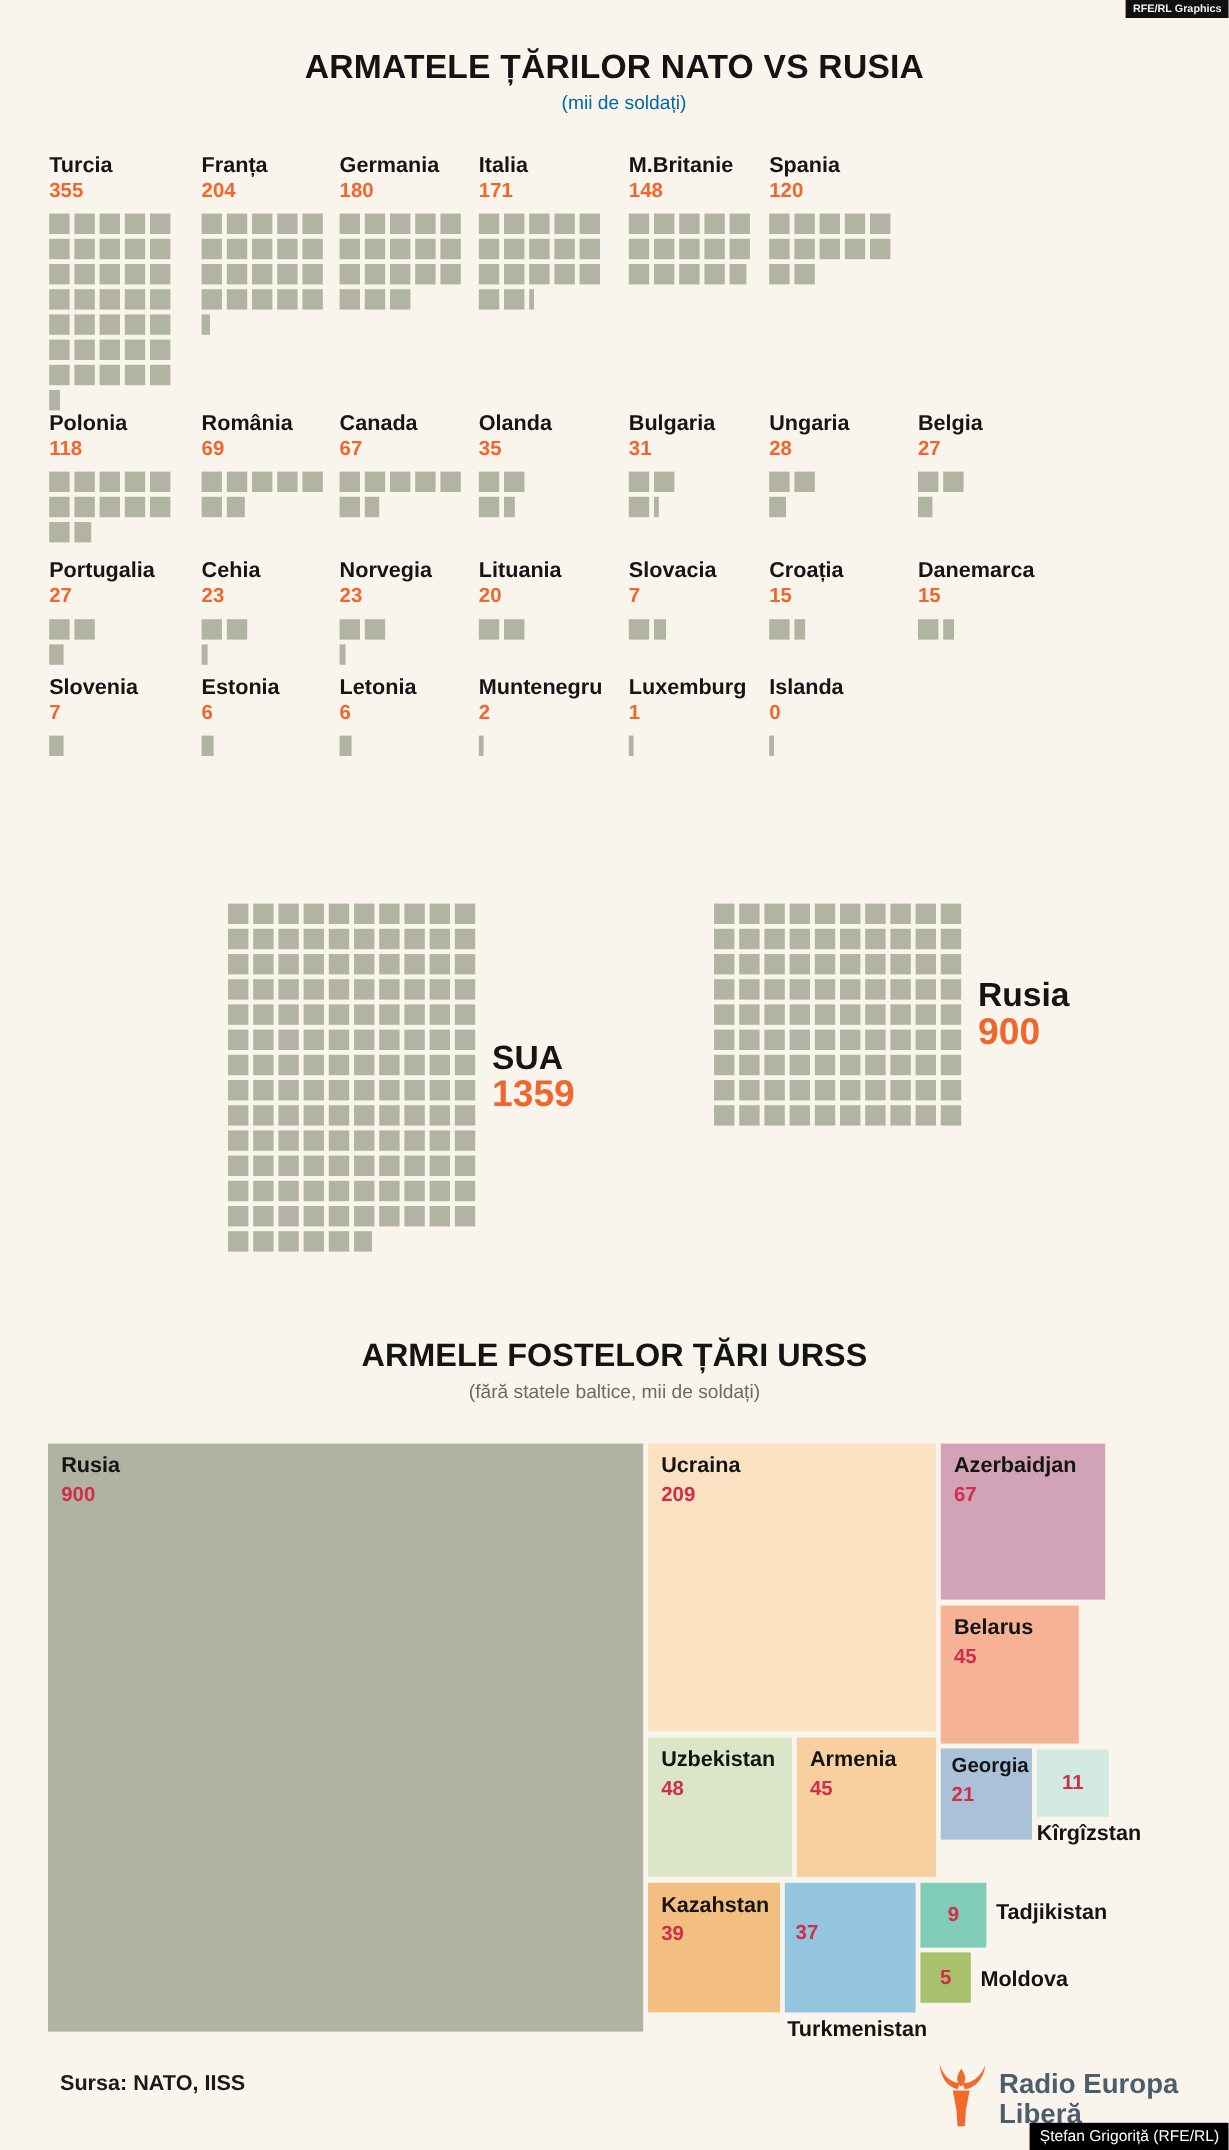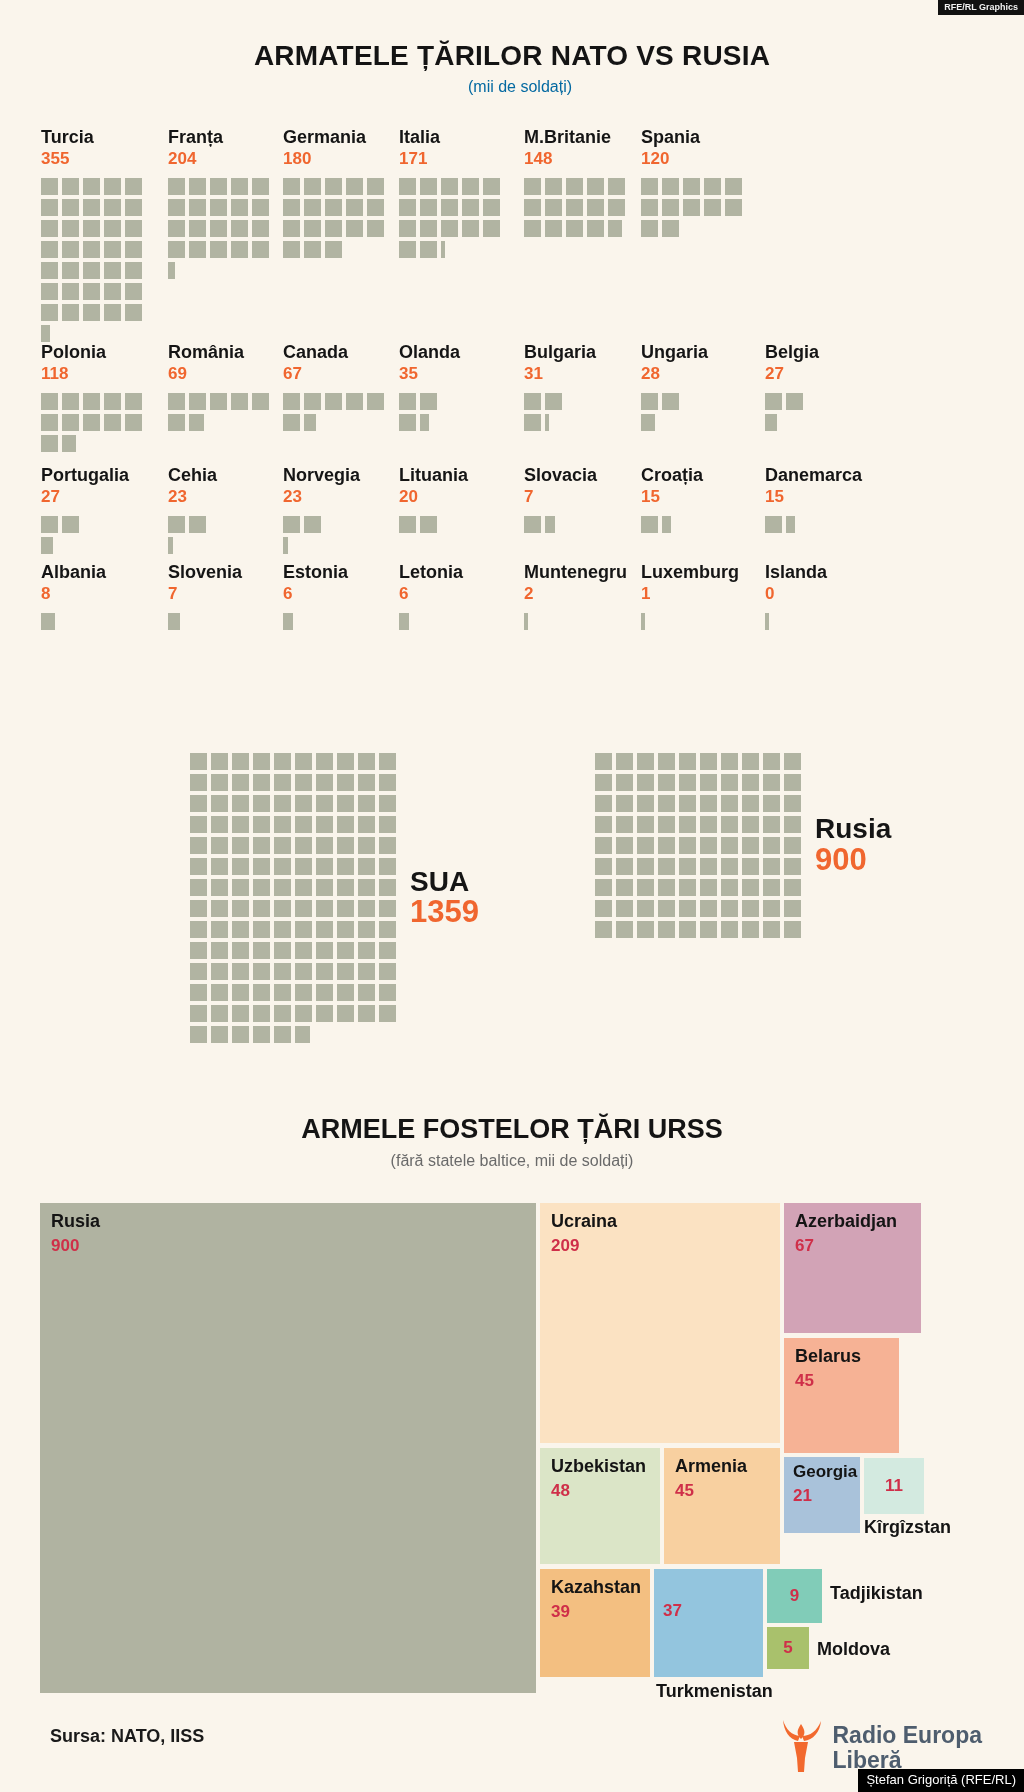--- a/index.html
+++ b/index.html
@@ -360,27 +360,20 @@
           <div class="c-name">Danemarca</div>
           <div class="c-value">15</div>
           <div class="waffle" style="width: 38px;">
             <div class="sq" style="width: 17px;"></div>
             <div class="sq" style="width: 9px;"></div>
           </div>
         </div>
       </div>
       <div class="nato-row">
         <div class="country">
-          <div class="c-name">Albania</div>
-          <div class="c-value">8</div>
-          <div class="waffle" style="width: 38px;">
-            <div class="sq" style="width: 14px;"></div>
-          </div>
-        </div>
-        <div class="country">
           <div class="c-name">Slovenia</div>
           <div class="c-value">7</div>
           <div class="waffle" style="width: 38px;">
             <div class="sq" style="width: 12px;"></div>
           </div>
         </div>
         <div class="country">
           <div class="c-name">Estonia</div>
           <div class="c-value">6</div>
           <div class="waffle" style="width: 38px;">

